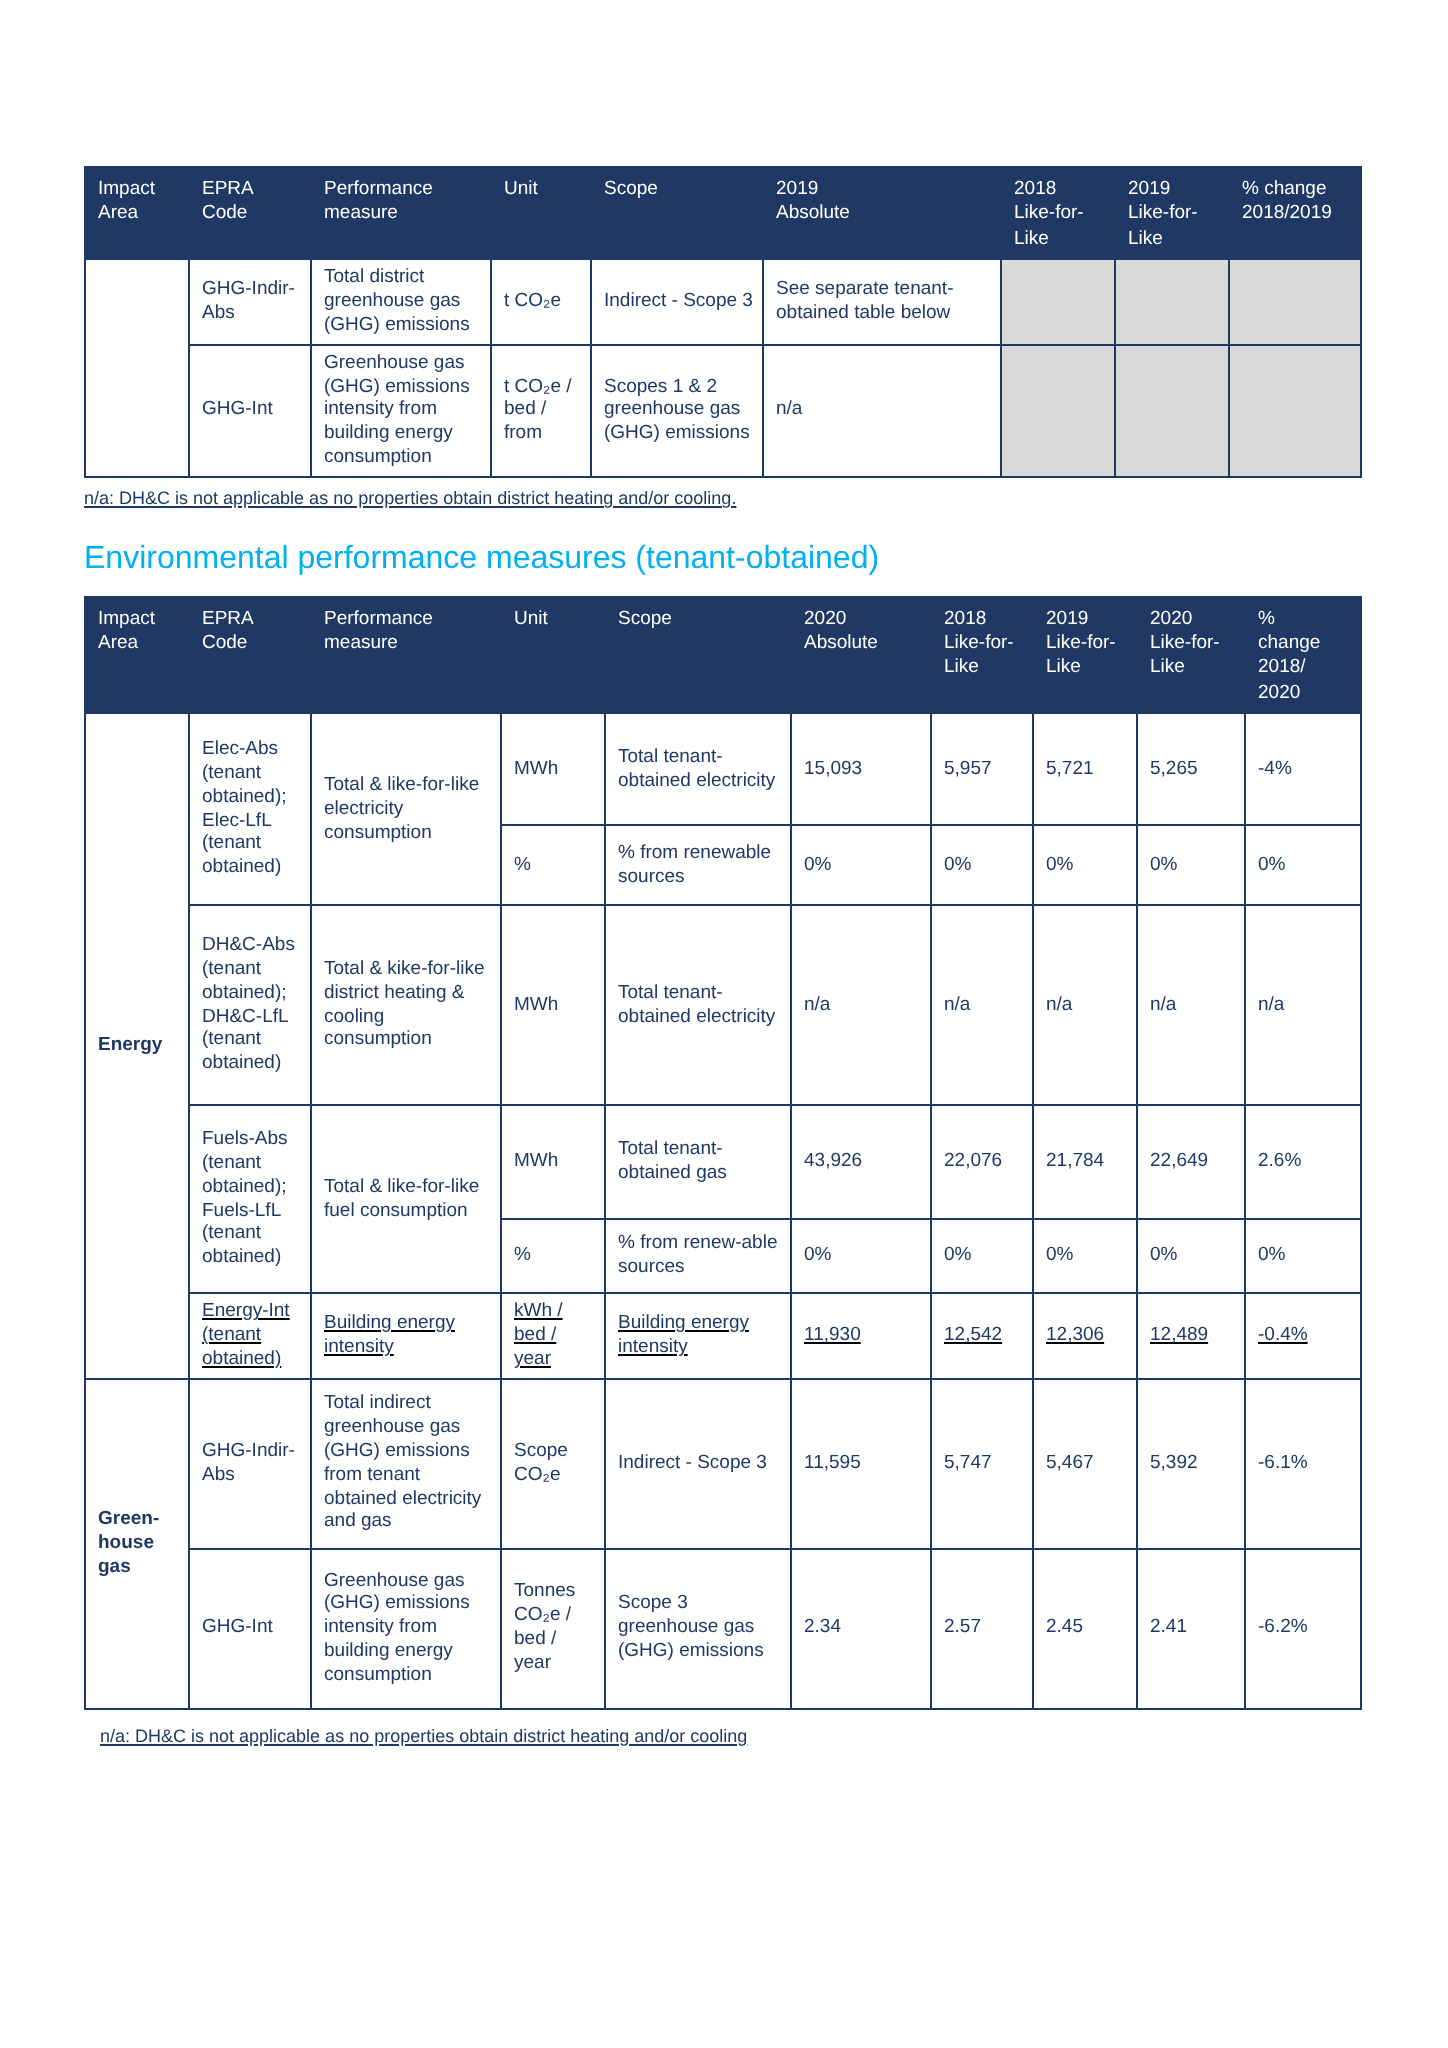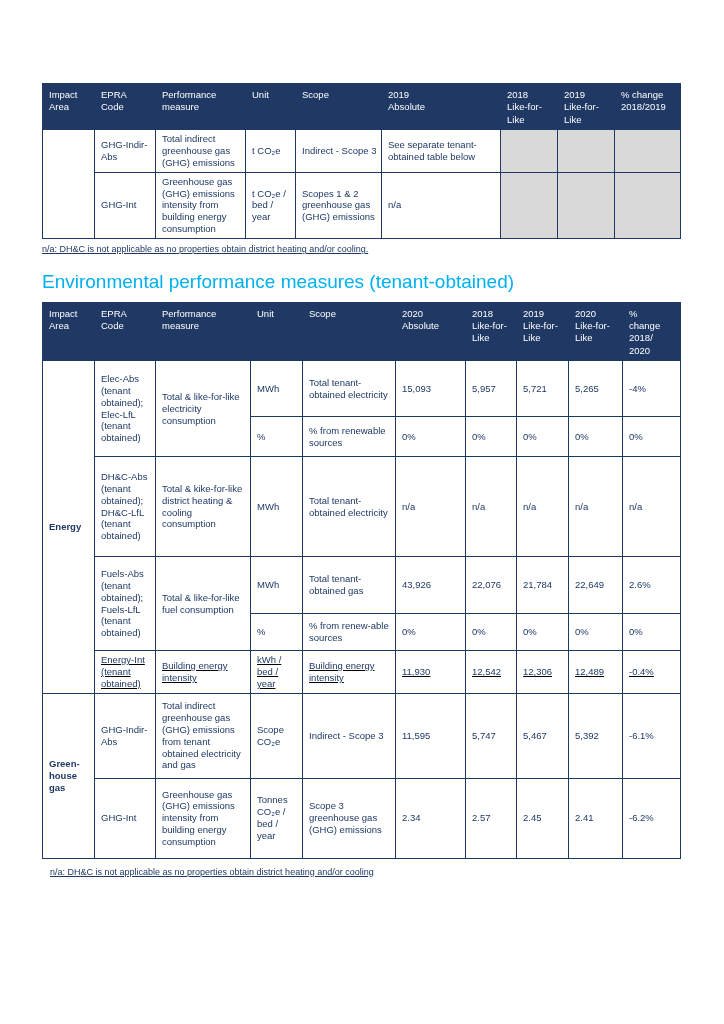--- a/index.html
+++ b/index.html
@@ -23,21 +23,21 @@
     font-size: 9.5px; line-height: 1.25; vertical-align: middle;
     padding: 3px 4px 3px 6px; text-align: left; word-wrap: break-word;
   }
   .tbl td.grey { background: #d9d9d9; }
   .tbl td.impact { font-weight: 700; vertical-align: middle; }
   .footnote {
     font-size: 9px; color: #1f3864; margin-top: 5px; line-height: 1.3; text-decoration: underline;
   }
   .footnote.bottom { margin-top: 8px; padding-left: 8px; }
   .section-heading {
-    color: #00b0f0; font-size: 19px; font-weight: 400;
+    color: #00b0f0; font-size: 16px; font-weight: 400;
     margin-top: 15px; margin-bottom: 9px;
   }
   
   .t1-head { height: 42px; } .t1-r1 { height: 41px; } .t1-r2 { height: 62px; }
   .t2-head { height: 52px; }
   .t2-elec-a { height: 56px; } .t2-elec-b { height: 40px; }
   .t2-dhc { height: 100px; }
   .t2-fuels-a { height: 57px; padding-left: 19px; } .t2-fuels-b { height: 37px; }
   .t2-eint { height: 40px; text-decoration: underline; }
   .t2-gindir { height: 85px; } .t2-gint { height: 80px; }
@@ -78,32 +78,32 @@
 Like-for-
 Like</th>
         <th>% change
 2018/2019</th>
       </tr>
     </thead>
     <tbody>
       <tr class="t1-r1">
         <td class="impact" rowspan="2"></td>
         <td>GHG-Indir-Abs</td>
-        <td>Total indirect greenhouse gas (GHG) emissions</td>
+        <td>Total district greenhouse gas (GHG) emissions</td>
         <td>t CO₂e</td>
         <td>Indirect - Scope 3</td>
         <td>See separate tenant-obtained table below</td>
         <td class="grey"></td>
         <td class="grey"></td>
         <td class="grey"></td>
       </tr>
       <tr class="t1-r2">
         <td>GHG-Int</td>
         <td>Greenhouse gas (GHG) emissions intensity from building energy consumption</td>
-        <td>t CO₂e / bed / year</td>
+        <td>t CO₂e / bed / from</td>
         <td>Scopes 1 &amp; 2 greenhouse gas (GHG) emissions</td>
         <td>n/a</td>
         <td class="grey"></td>
         <td class="grey"></td>
         <td class="grey"></td>
       </tr>
     </tbody>
   </table>
 
   <p class="footnote">n/a: DH&amp;C is not applicable as no properties obtain district heating and/or cooling.</p>

